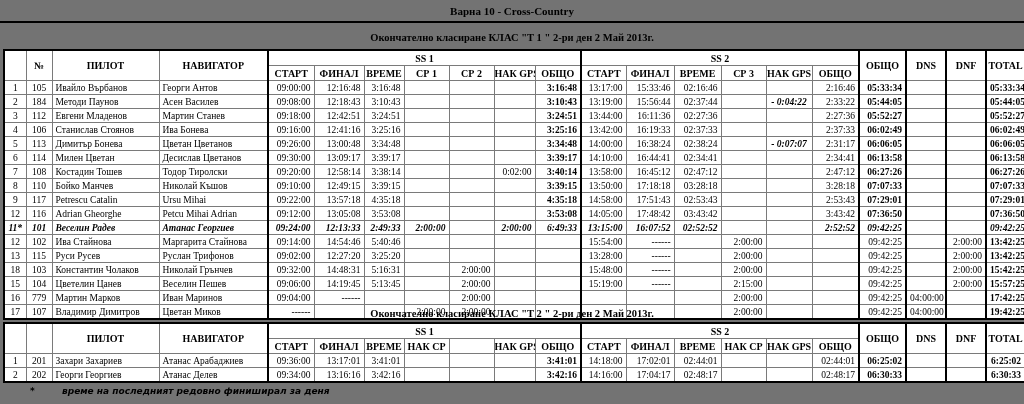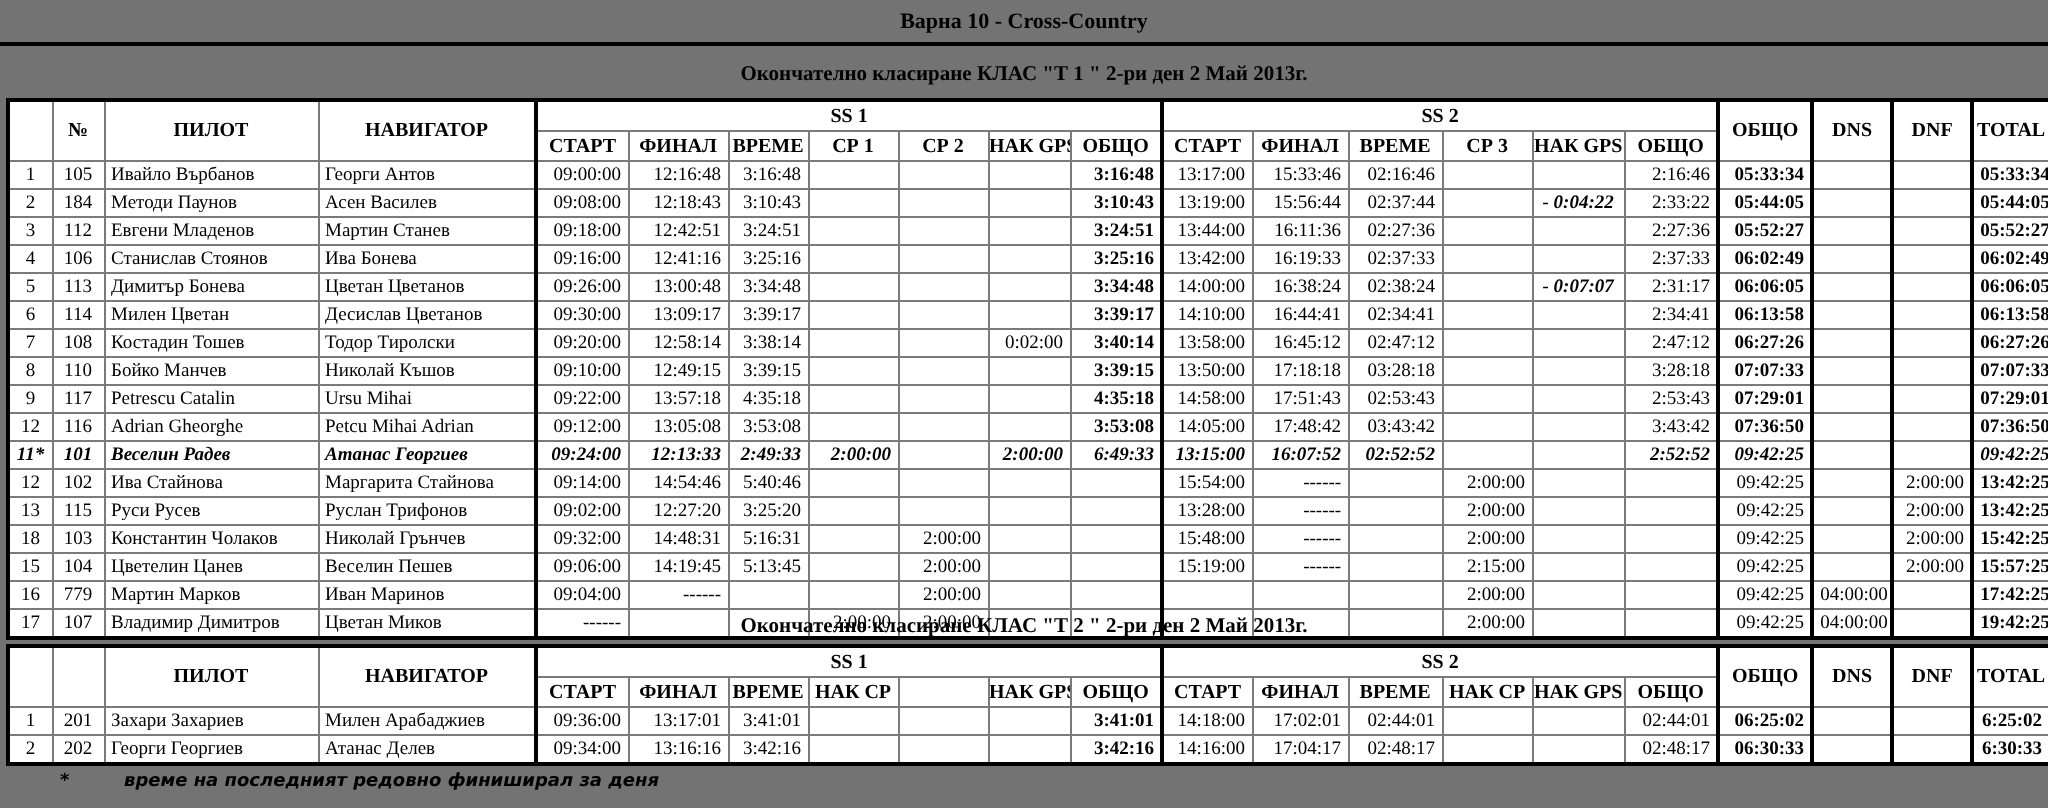--- a/index.html
+++ b/index.html
@@ -544,21 +544,21 @@
         <th>НАК СР</th>
         <th>НАК GPS</th>
         <th>ОБЩО</th>
       </tr>
     </thead>
     <tbody>
         <tr>
           <td class="c-pos">1</td>
           <td class="c-num">201</td>
           <td class="c-name">Захари Захариев</td>
-          <td class="c-name">Милен Арабаджиев</td>
+          <td class="c-name">Атанас Арабаджиев</td>
           <td class="c-time hl">09:36:00</td>
           <td class="c-time">13:17:01</td>
           <td class="c-time">3:41:01</td>
           <td class="c-time"></td>
           <td class="c-time"></td>
           <td class="c-time"></td>
           <td class="c-obshto">3:41:01</td>
           <td class="c-time hl">14:18:00</td>
           <td class="c-time">17:02:01</td>
           <td class="c-time">02:44:01</td>

